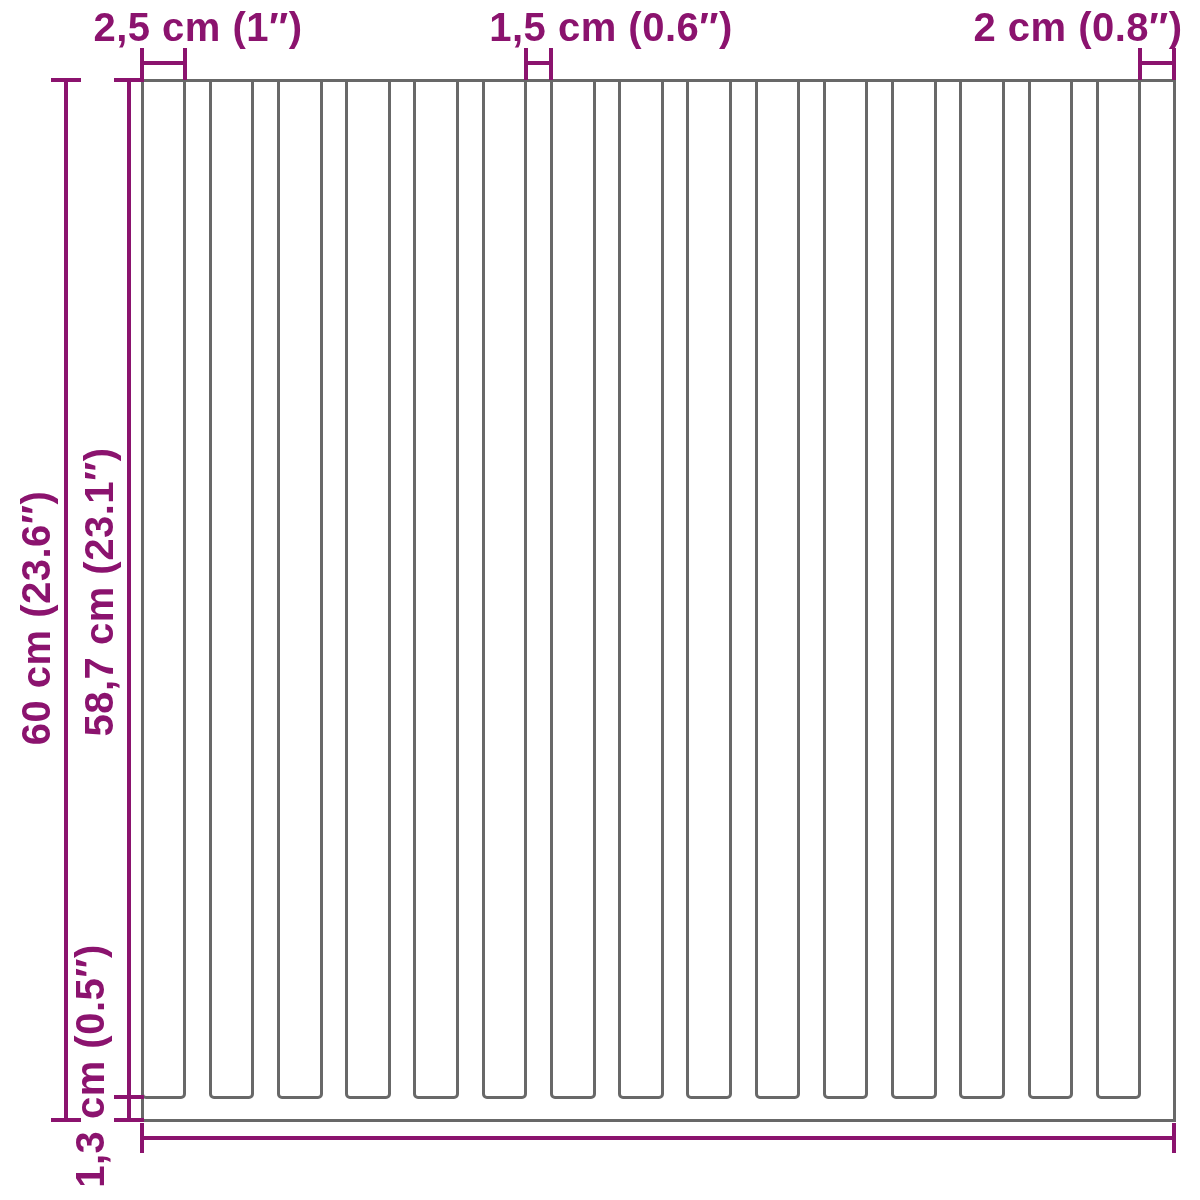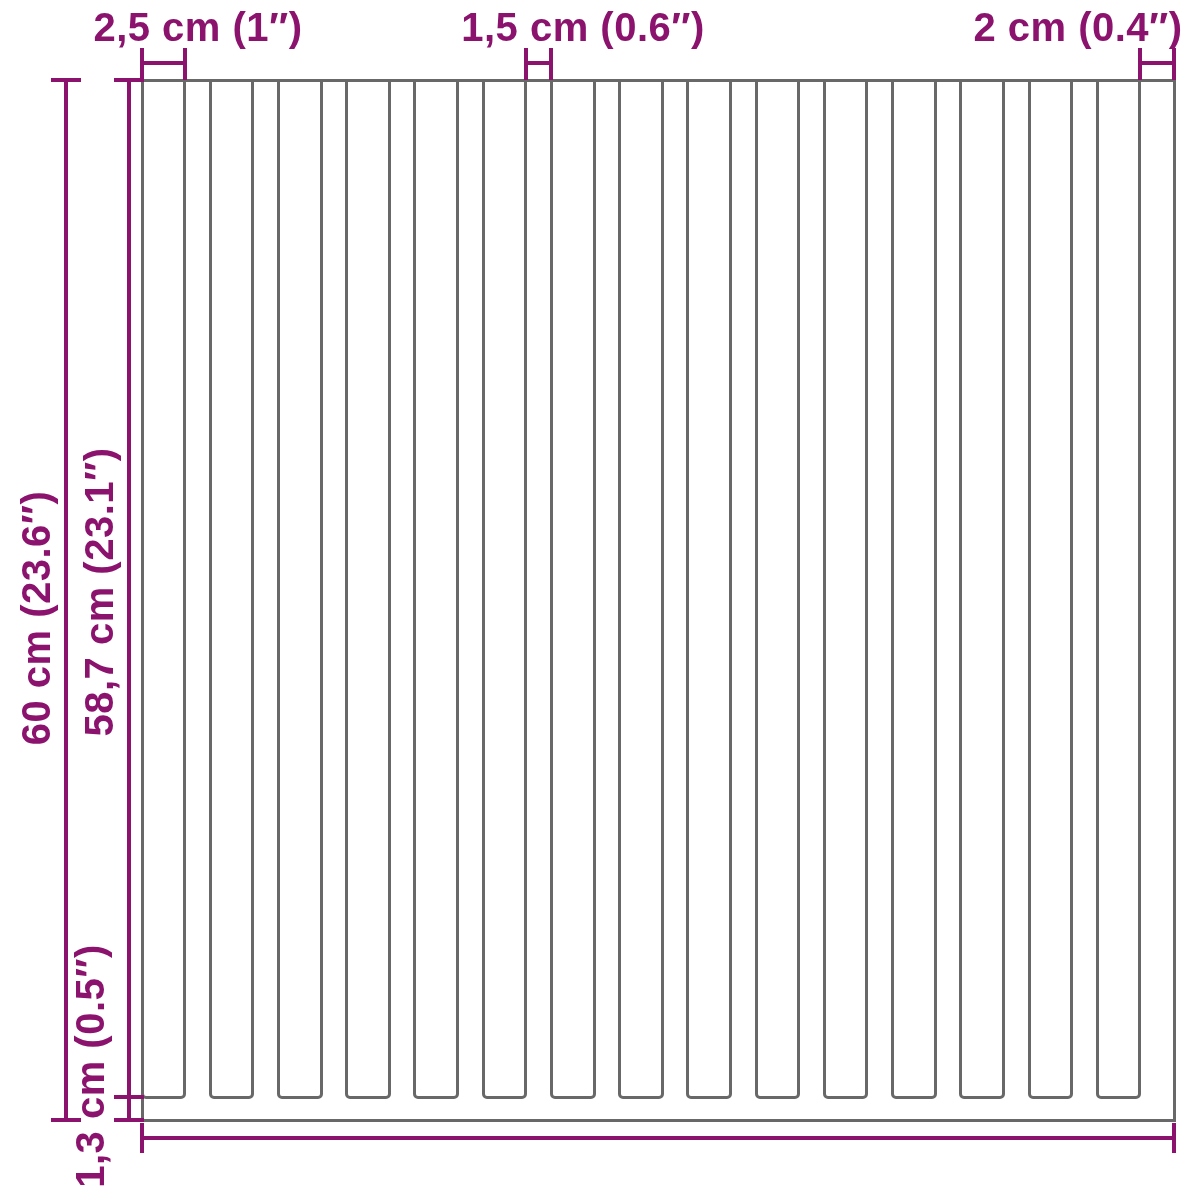--- a/index.html
+++ b/index.html
@@ -66,21 +66,21 @@
   .lbl{
     position:absolute;
     color:var(--accent);
     font-size:40px;font-weight:bold;line-height:1.08;
     white-space:nowrap;
     letter-spacing:0.5px;
   }
   .lbl.h{transform:translateX(-50%);}
   .lbl.v{transform:translate(-50%,-50%) rotate(-90deg);}
   .lbl-top-left{left:198px;top:6px;}
-  .lbl-top-middle{left:583px;top:6px;}
+  .lbl-top-middle{left:611px;top:6px;}
   .lbl-top-right{left:1078px;top:6px;}
   .lbl-bottom{left:648px;top:1142px;}
   .lbl-left-outer{left:37px;top:618px;}
   .lbl-left-inner{left:100px;top:592px;}
   .lbl-bottom-left{left:91px;top:1066px;}
   
   .vline-outer{left:64px;}
   .vline-inner{left:127px;}
 </style>
 </head>
@@ -112,18 +112,18 @@
   </div>
 
   <div class="hline"></div>
 
   <div class="hbracket" id="bracket-wide" style="left: 142px; width: 42.6446px;"></div>
   <div class="hbracket" id="bracket-narrow" style="left: 525.802px; width: 25.5868px;"></div>
   <div class="hbracket" id="bracket-end" style="left: 1139.88px; width: 34.1157px;"></div>
 
   <div class="lbl h lbl-top-left">2,5 cm (1″)</div>
   <div class="lbl h lbl-top-middle">1,5 cm (0.6″)</div>
-  <div class="lbl h lbl-top-right">2 cm (0.4″)</div>
+  <div class="lbl h lbl-top-right">2 cm (0.8″)</div>
   <div class="lbl v lbl-left-outer">60 cm (23.6″)</div>
   <div class="lbl v lbl-left-inner">58,7 cm (23.1″)</div>
   <div class="lbl v lbl-bottom-left">1,3 cm (0.5″)</div>
 
 </div>
 
 </body></html>

